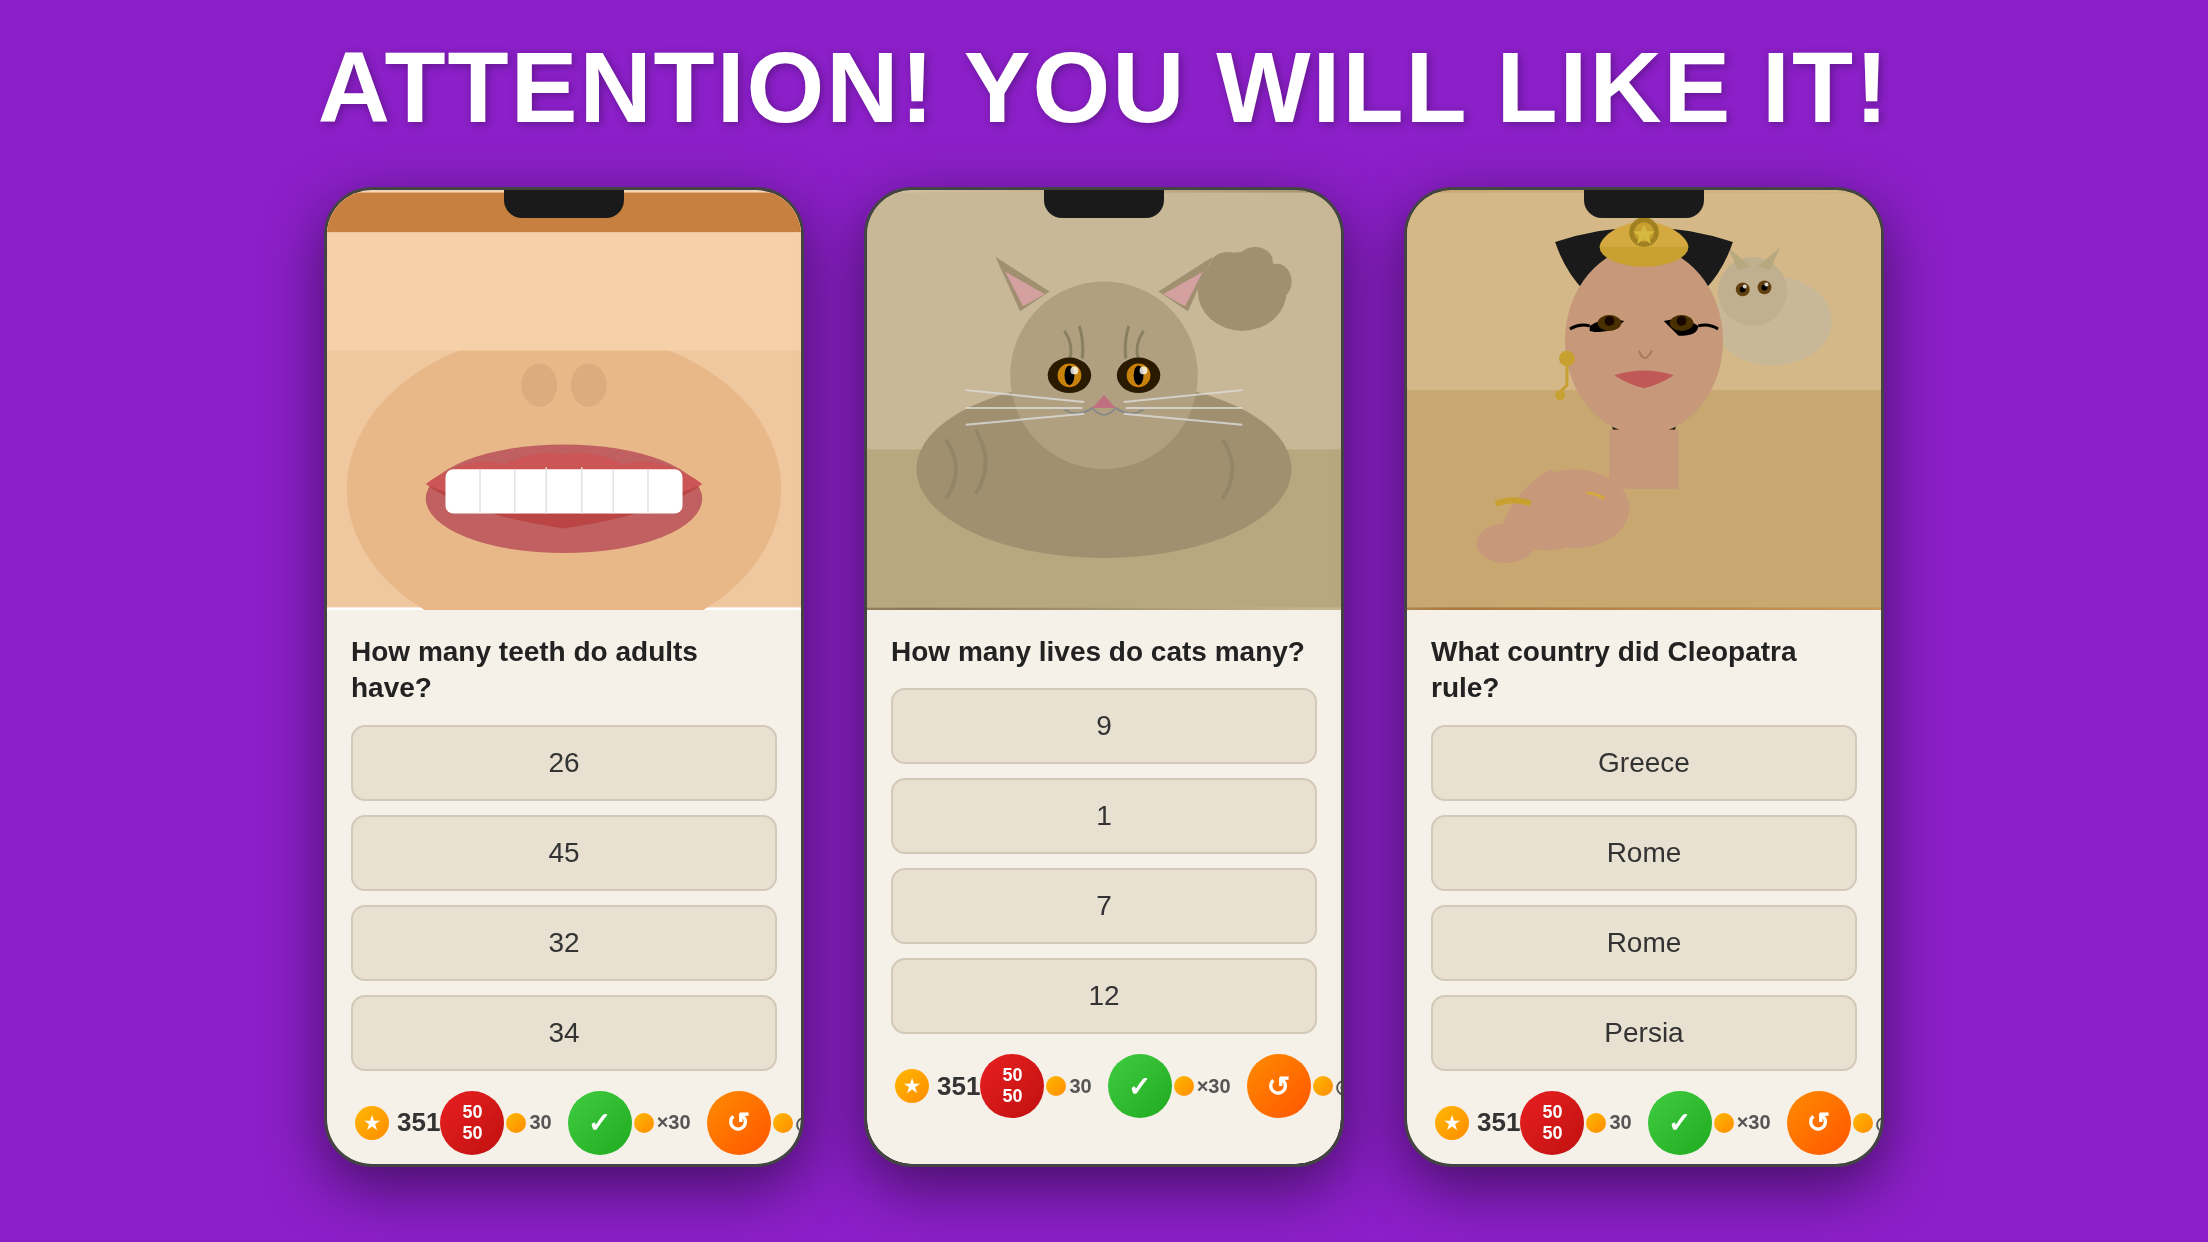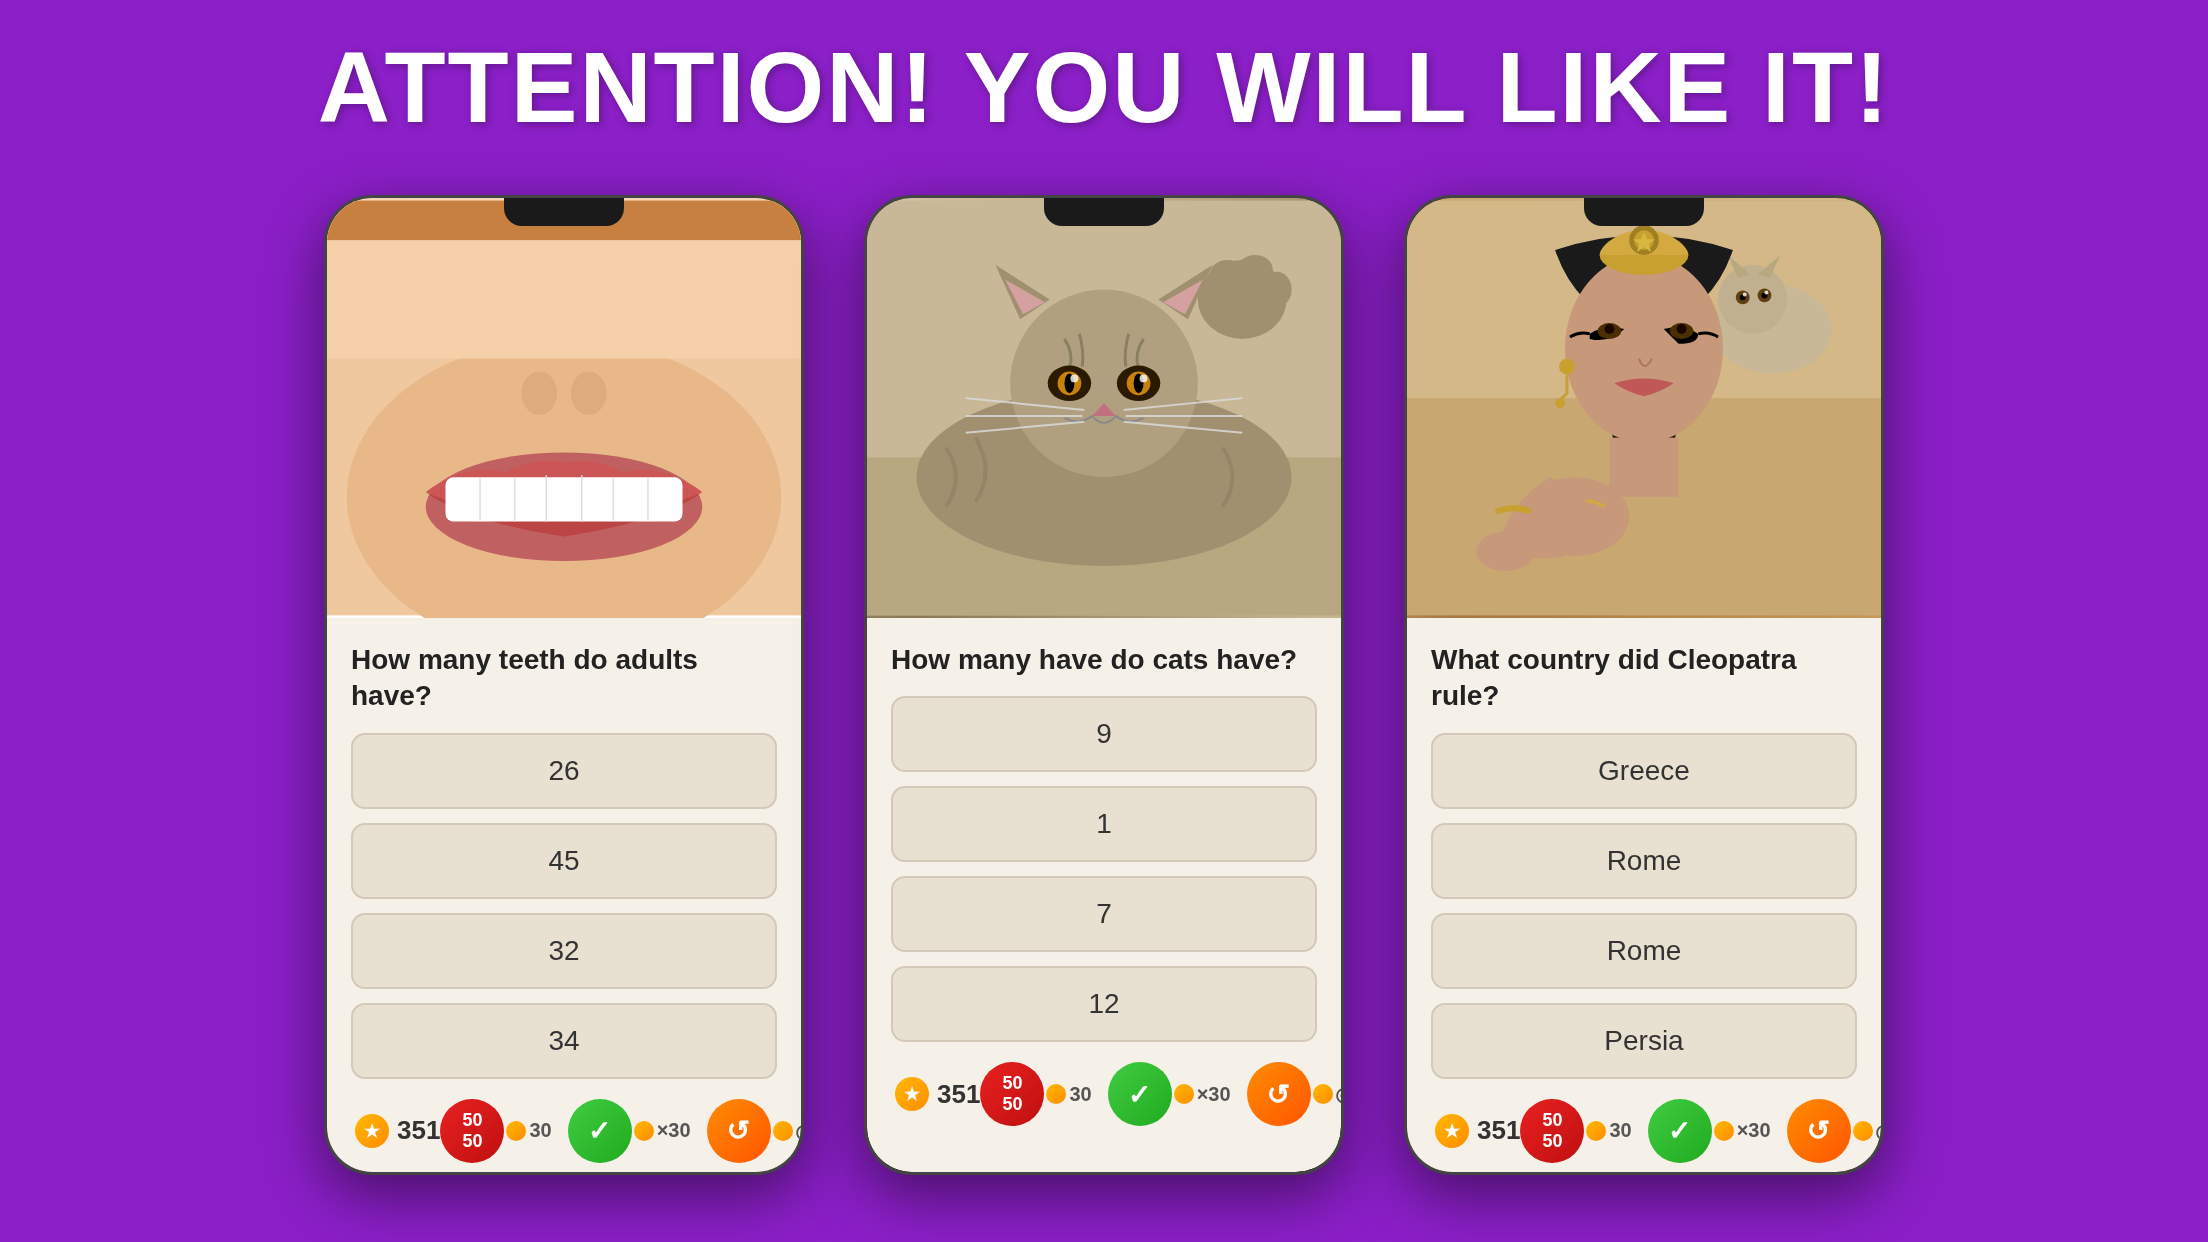--- a/index.html
+++ b/index.html
@@ -33,21 +33,20 @@
       align-items: flex-start;
       gap: 60px;
       width: 100%;
       padding: 0 80px;
     }
 
     .phone-wrapper {
       display: flex;
       flex-direction: column;
       align-items: flex-start;
-      margin-top: 8px;
     }
 
     .phone {
       width: 480px;
       height: 980px;
       background: #1a1a1a;
       border-radius: 48px;
       border: 3px solid #444;
       overflow: hidden;
       display: flex;
@@ -405,21 +404,21 @@
 
             <ellipse cx="380" cy="100" rx="45" ry="40" fill="#a09070"></ellipse>
             <ellipse cx="365" cy="75" rx="18" ry="15" fill="#a09070"></ellipse>
             <ellipse cx="393" cy="70" rx="18" ry="15" fill="#a09070"></ellipse>
             <ellipse cx="415" cy="90" rx="15" ry="18" fill="#a09070"></ellipse>
           </svg>
         </div>
       </div>
 
       <div class="phone-content">
-        <div class="question-text">How many have do cats have?</div>
+        <div class="question-text">How many lives do cats many?</div>
 
         <div class="answer-btn">9</div>
         <div class="answer-btn">1</div>
         <div class="answer-btn">7</div>
         <div class="answer-btn">12</div>
 
         <div class="phone-footer">
           <div class="coins-display">
             <div class="coin-icon">★</div>
             <span>351</span>

